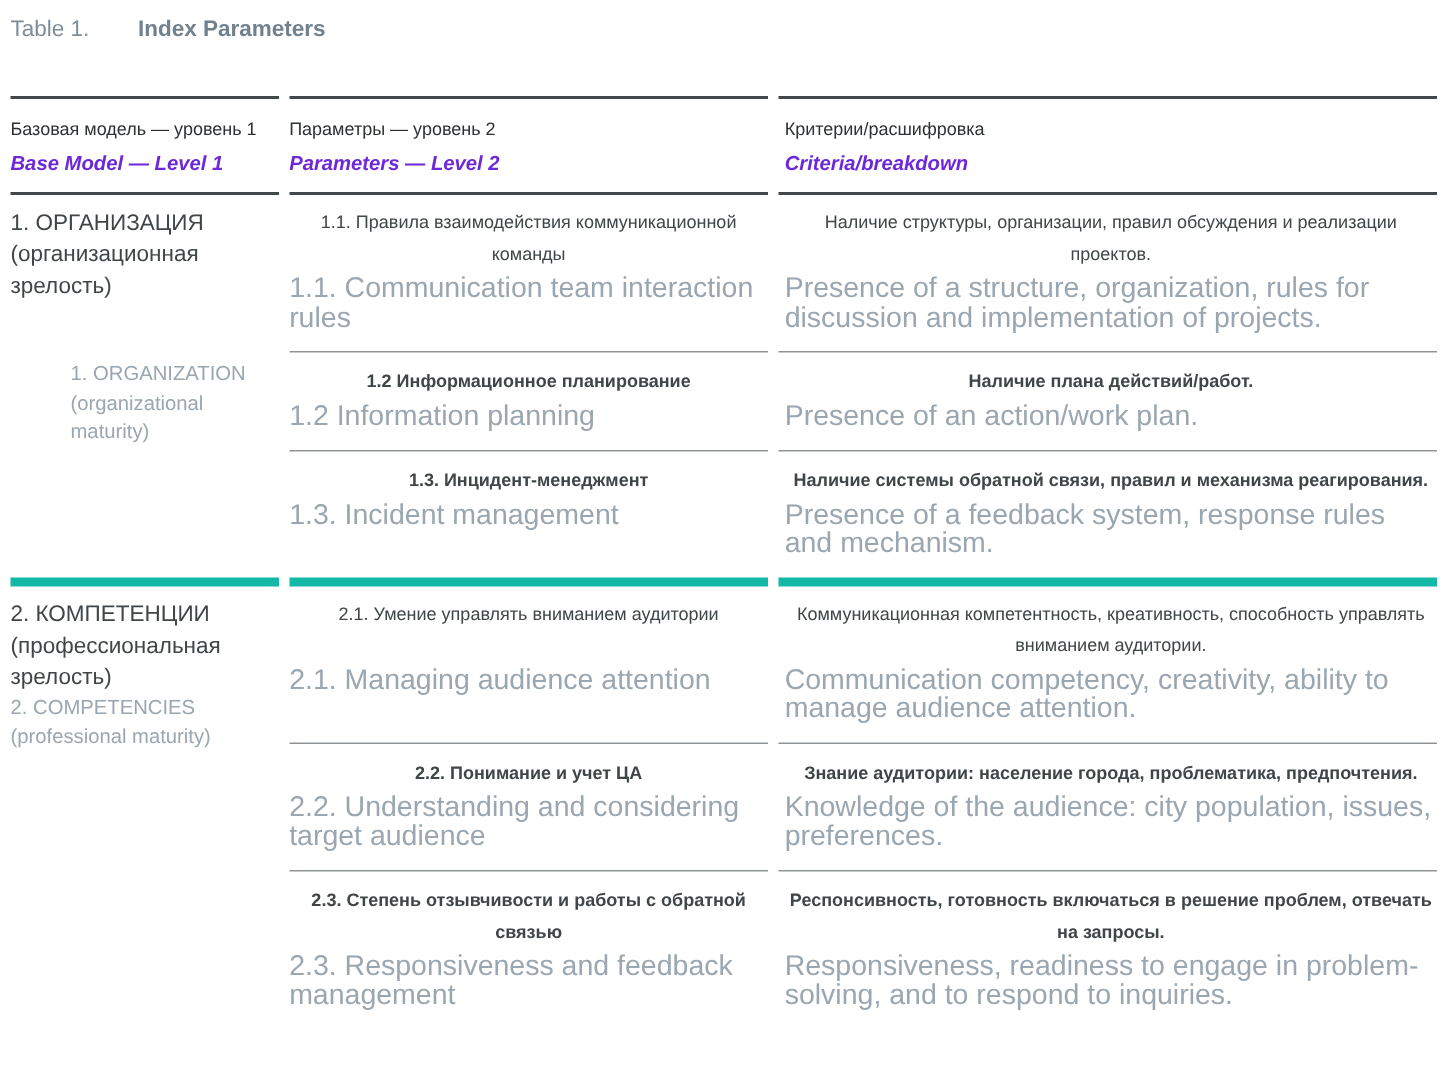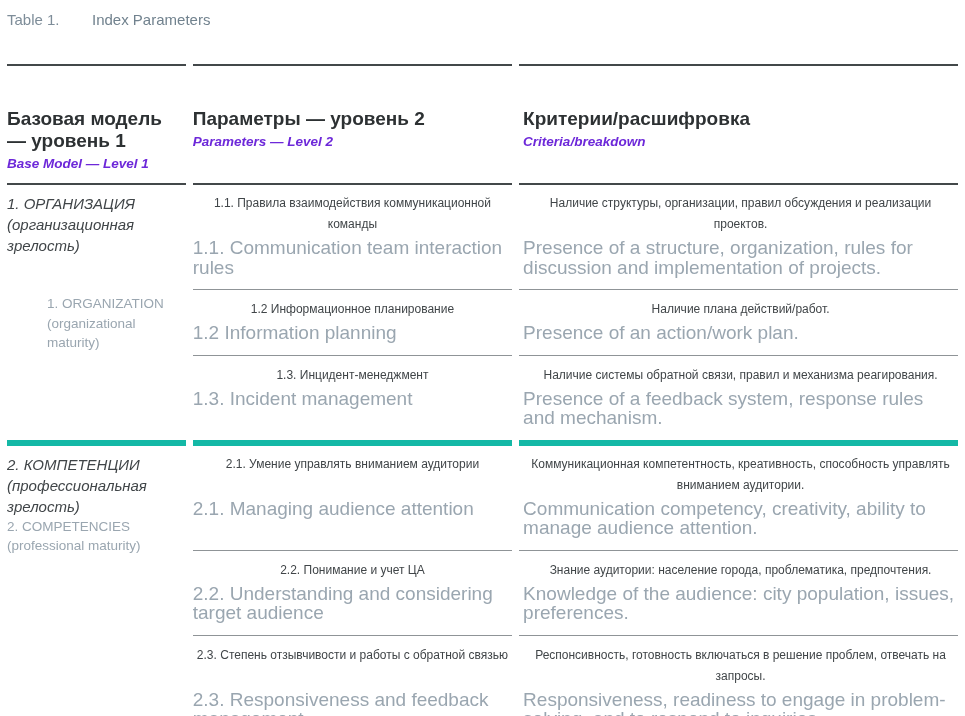--- a/index.html
+++ b/index.html
@@ -19,21 +19,21 @@
   .caption {
     box-sizing: border-box;
     height: 64px;
     padding: 9px 0 0 7px;
   }
   .cap-line { font-size: 15px; line-height: 21px; white-space: nowrap; }
   .cap-label { display: inline-block; width: 85px; }
   .cap-line.ru .cap-label { color: #3e4346; }
   .cap-line.ru .cap-title { font-weight: bold; color: #2d3133; }
   .cap-line.en .cap-label { color: #7e8d99; }
-  .cap-line.en .cap-title { font-weight: normal; color: #71828e; }
+  .cap-line.en .cap-title { font-weight: bold; color: #71828e; }
 
   
   table.params {
     width: 965px;
     border-collapse: separate;
     border-spacing: 7px 0;
     table-layout: fixed;
   }
   col.c1 { width: 178px; }
   col.c2 { width: 318px; }
@@ -46,41 +46,42 @@
     overflow: hidden;
   }
   th.h3, td.col3 { padding-left: 4px; }
 
   thead th {
     border-top: 2px solid #43484a;
     border-bottom: 2px solid #43484a;
     padding-top: 9px;
     padding-bottom: 10px;
   }
-  .th-ru { font-size: 19px; font-weight: bold; color: #2d3133; line-height: 22px; margin-top: 33px; }
+  .th-ru { font-size: 12px; font-weight: normal; color: #2d3133; line-height: 22px; }
   .th-en { font-size: 13.5px; color: #6d28d9; line-height: 19px; padding-top: 2px; font-style: italic; }
 
   
   td.model-cell { padding-top: 8px; }
-  .model-ru { font-size: 15px; color: #404548; line-height: 21px; font-style: italic; }
+  .model-ru { font-size: 15px; color: #404548; line-height: 21px; }
   .model-en { font-size: 13.5px; color: #9aa6b0; line-height: 19.5px; }
   .model-en.gap { margin-top: 38px; margin-left: 40px; }
 
   
   tr.ru-row td.txt {
     padding-top: 8px;
     font-size: 12px;
     color: #404548;
     line-height: 21px;
     text-align: center;
   }
   
   tr.ru-row.sub td {
     border-top: 1px solid #8f9497;
     padding-top: 9px;
+    font-weight: bold;
   }
   
   tr.en-row td {
     padding-top: 3px;
     padding-bottom: 12px;
     font-size: 19px;
     color: #9aa6b0;
     line-height: 19.5px;
   }
   

